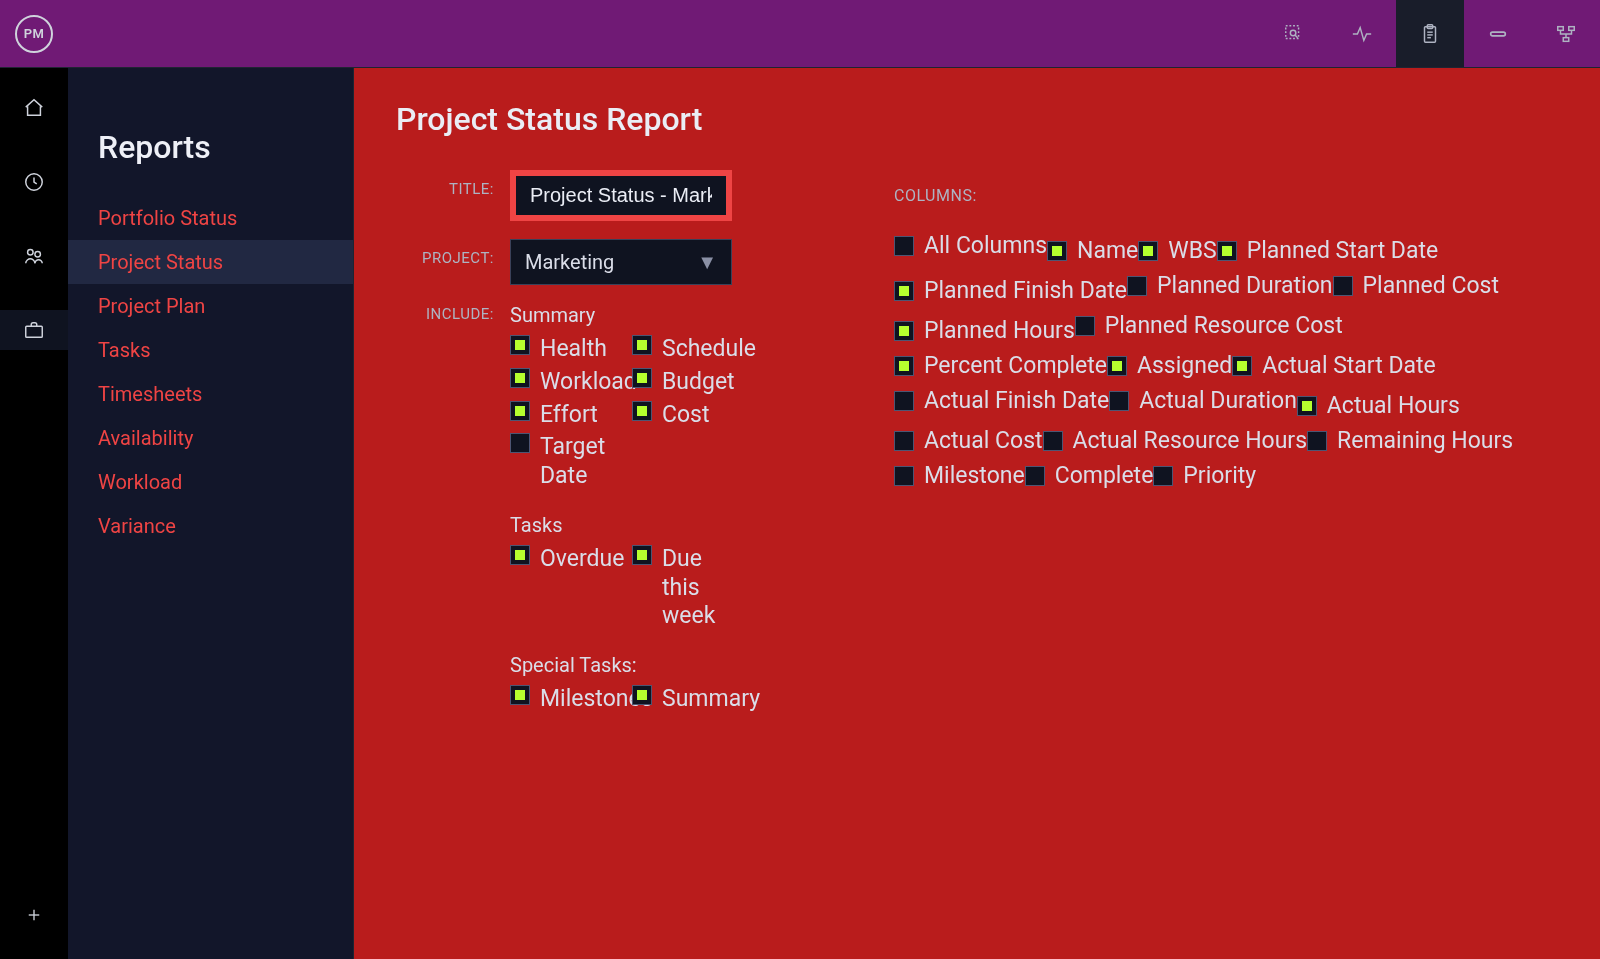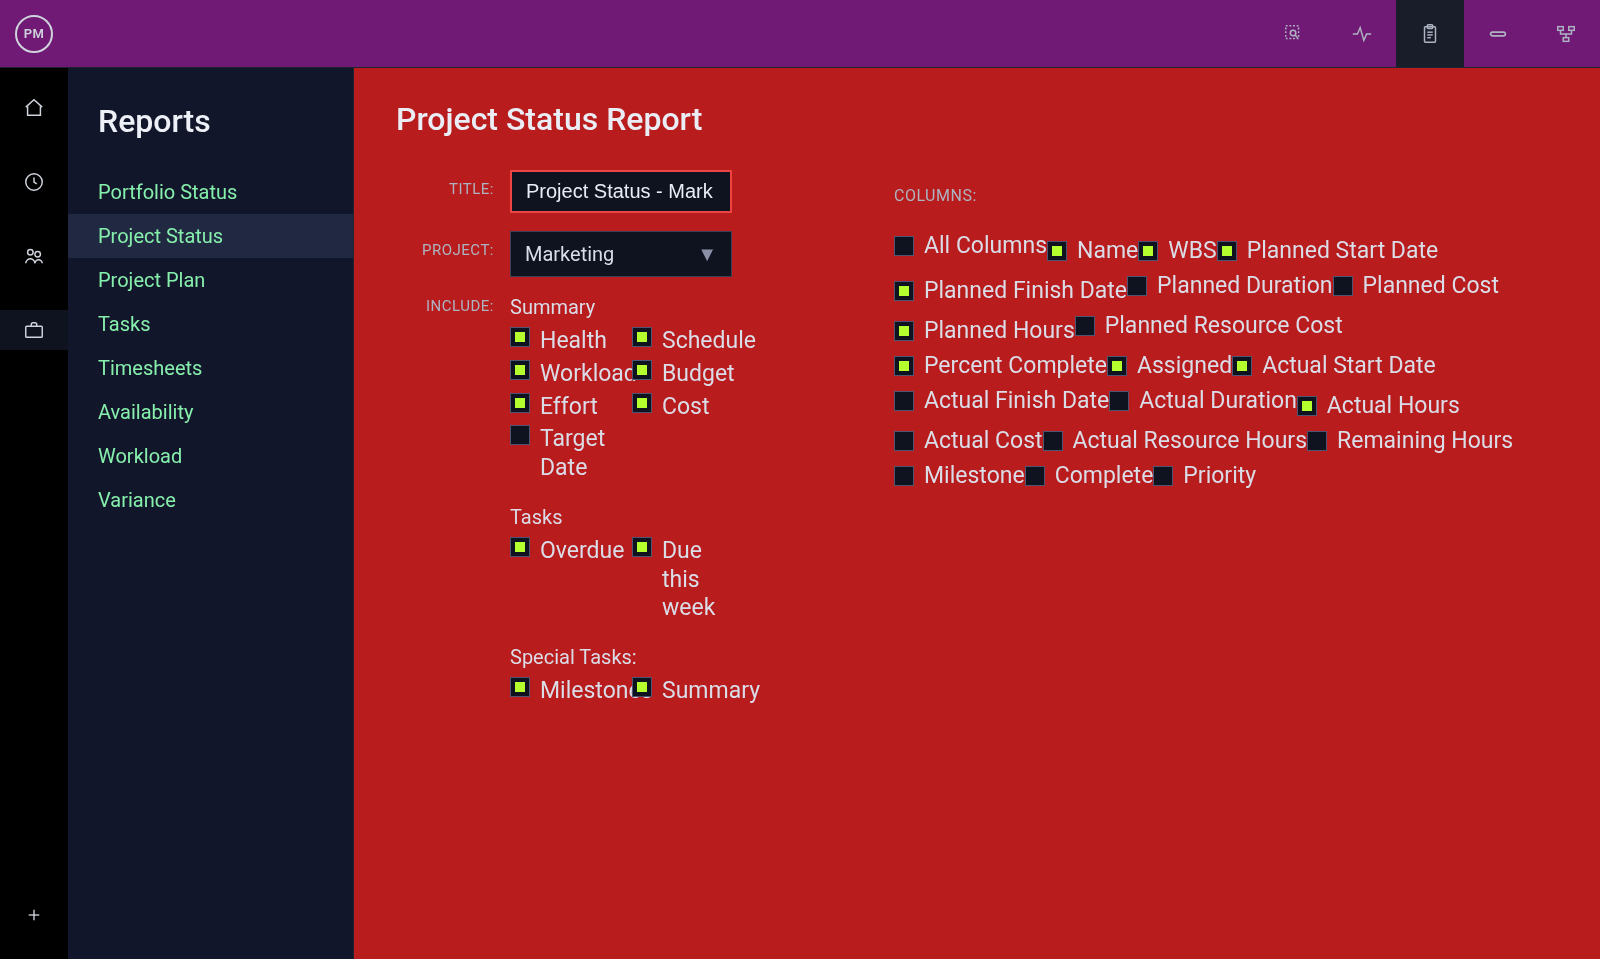--- a/index.html
+++ b/index.html
@@ -48,40 +48,41 @@
 
 
 .reports-panel{
   position:absolute;left:68px;top:68px;bottom:0;width:286px;
   background:#12162a;border-right:1px solid #1f2432;
   padding:34px 0 0 0;
 }
 .reports-panel h1{
   font-size:32px;font-weight:500;color:#eef0f7;
   padding:0 30px 30px 30px;
+  margin-top:26px;
 }
 .reports-list{display:flex;flex-direction:column}
 .reports-item{
-  padding:10px 30px;font-size:20px;color:#86efac;cursor:pointer;
+  padding:10px 30px;font-size:20px;color:#ef4444;cursor:pointer;
 }
 .reports-item.active{background:#212842}
 
 
 .main{
   position:absolute;left:354px;right:0;top:68px;bottom:0;
   background:#b91c1c;padding:32px 42px;overflow:hidden;
 }
 .main h1{font-size:32px;font-weight:500;margin-bottom:32px}
 .form-row{display:flex;align-items:flex-start;margin-bottom:18px}
 .form-label{
   width:98px;text-align:right;color:#aeb3c2;font-size:15px;
   letter-spacing:.5px;padding-top:10px;margin-right:16px;
 }
 .text-input{
-  background:#0f1320;border:2px solid #ef4444;color:#eaedf5;
+  background:#0f1320;border:6px solid #ef4444;color:#eaedf5;
   font-size:20px;padding:8px 14px;width:222px;
 }
 .select{
   background:#0f1320;border:1px solid #3a4159;width:222px;
   display:flex;align-items:flex-end;justify-content:space-between;
   padding:10px 14px;font-size:20px;color:#dadde8;cursor:pointer;
 }
 .select .caret{color:#8a90a5}
 
 .check{

